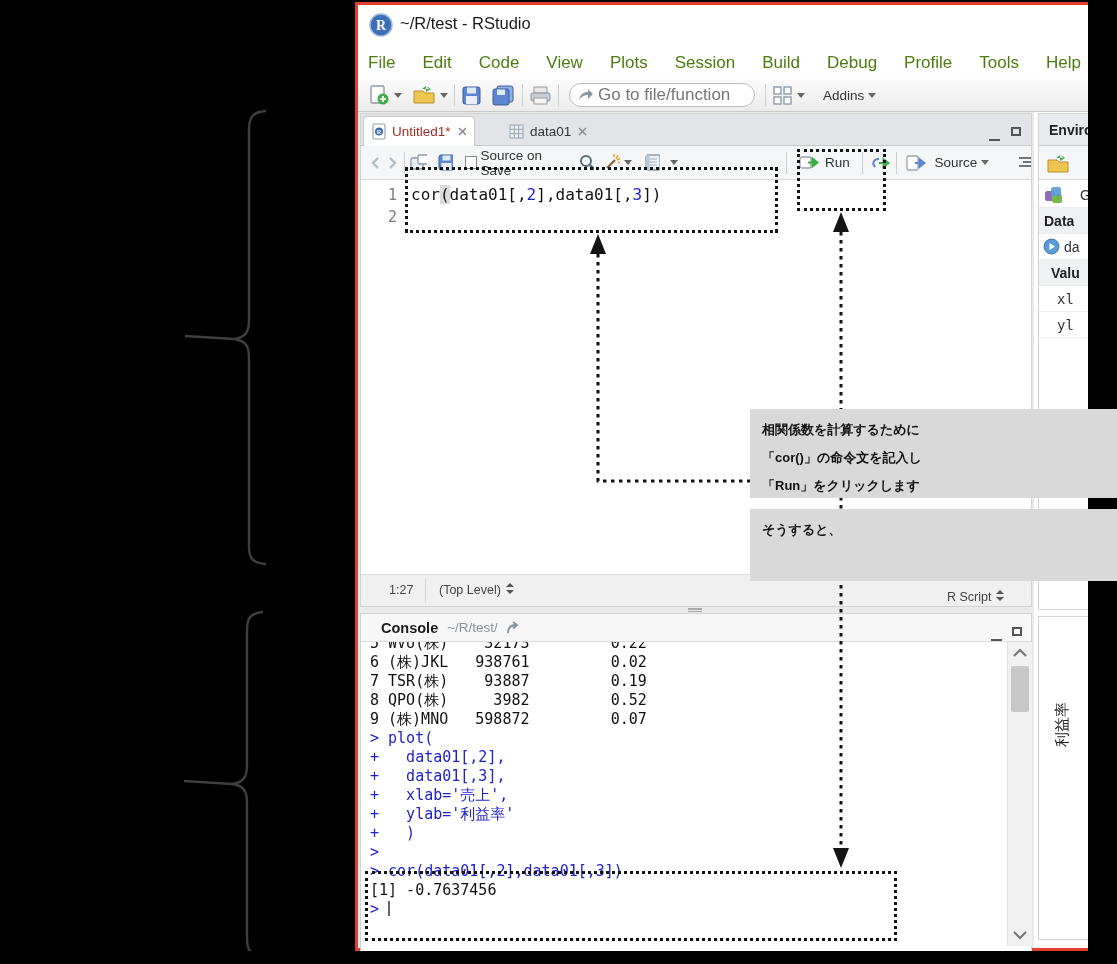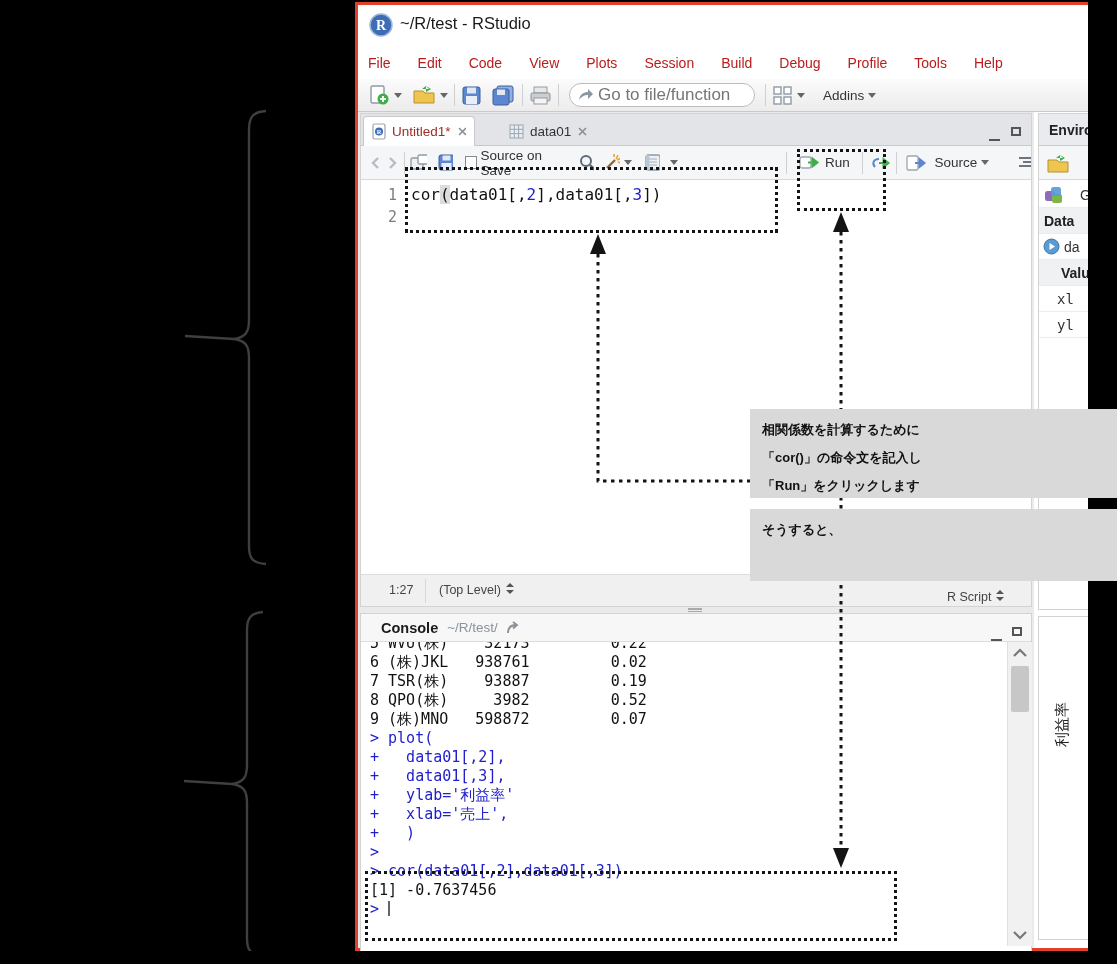--- a/index.html
+++ b/index.html
@@ -5,21 +5,21 @@
   * { margin:0; padding:0; box-sizing:border-box; }
   html,body { width:1117px; height:964px; background:#000; font-family:"Liberation Sans", sans-serif; }
   #stage { position:relative; width:1117px; height:964px; background:#000; overflow:hidden; }
   .abs { position:absolute; }
 
   
   #rs-window { left:355px; top:2px; width:762px; height:949px; background:#fff;
     border-left:3px solid #e2402f; border-top:3px solid #e2402f; border-bottom:3px solid #e2402f; }
   #titlebar { left:0; top:0; width:100%; height:41px; background:#fff; }
   #menubar  { left:0; top:41px; width:100%; height:33px; background:#fff; display:flex; align-items:center; gap:27px; padding-left:10px; }
-  .menu-item { font-size:14px; color:#b91c1c; }
+  .menu-item { font-size:17px; color:#4d7c0f; }
   #main-toolbar { left:0; top:74px; width:100%; height:33px; background:linear-gradient(#fbfbfb,#ececec); border-bottom:1px solid #c9c9c9; display:flex; align-items:center; }
   .tsep { width:1px; height:22px; background:#d0d0d0; margin:0 6px; }
   .caret { width:0; height:0; border-left:4px solid transparent; border-right:4px solid transparent; border-top:5px solid #666; display:inline-block; margin-left:4px; }
   #goto-box { width:186px; height:24px; border:1px solid #bdbdbd; border-radius:12px; background:#fff; display:flex; align-items:center; padding:0 8px; margin:0 4px; }
   #goto-box input { border:none; outline:none; width:140px; font-size:17px; color:#9a9a9a; background:transparent; font-family:Liberation Sans, sans-serif; }
   .tb-label { font-size:13.5px; color:#333; }
 
   
   #left-col { left:0; top:107px; width:676px; height:836px; background:#eaeaea; }
   .pane { background:#fff; border:1px solid #d3d3d3; }
@@ -275,22 +275,22 @@
         </div>
         <div class="abs" id="console-out">
           <div class="cline" style="margin-top:-8px">5 WVU(株)    32173         0.22</div>
           <div class="cline">6 (株)JKL   938761         0.02</div>
           <div class="cline">7 TSR(株)    93887         0.19</div>
           <div class="cline">8 QPO(株)     3982         0.52</div>
           <div class="cline">9 (株)MNO   598872         0.07</div>
           <div class="cline c-in">&gt; plot(</div>
           <div class="cline c-in">+   data01[,2],</div>
           <div class="cline c-in">+   data01[,3],</div>
+          <div class="cline c-in">+   xlab='売上',</div>
           <div class="cline c-in">+   ylab='利益率'</div>
-          <div class="cline c-in">+   xlab='売上',</div>
           <div class="cline c-in">+   )</div>
           <div class="cline c-in">&gt; </div>
           <div class="cline c-in">&gt; cor(data01[,2],data01[,3])</div>
           <div class="cline">[1] -0.7637456</div>
           <div class="cline c-in"><span>&gt; </span><span class="cursor"></span></div>
         </div>
         <div class="abs" id="cscroll">
           <svg class="abs" style="left:5px;top:6px" width="14" height="10">
               <path d="M1 8 L7 2 L13 8" fill="none" stroke="#777" stroke-width="2.2"></path>
             </svg>
@@ -324,21 +324,21 @@
         <span class="env-bold" style="margin-left:5px">Data</span>
       </div>
       <div class="env-row" style="top:120px">
         <svg width="17" height="17" style="margin-left:4px">
           <circle cx="8.5" cy="8.5" r="7.5" fill="#5b9bd5" stroke="#3c76ad"></circle>
           <path d="M6.5 5 L12 8.5 L6.5 12 z" fill="#fff"></path>
         </svg>
         <span style="font-size:14px;color:#333;margin-left:4px">da</span>
       </div>
       <div class="env-row" style="top:146px;background:#f0f1f3">
-        <span class="env-bold" style="margin-left:22px">Valu</span>
+        <span class="env-bold" style="margin-left:12px">Valu</span>
       </div>
       <div class="env-row" style="top:172px">
         <span class="env-mono" style="margin-left:18px">xl</span>
       </div>
       <div class="env-row" style="top:198px">
         <span class="env-mono" style="margin-left:18px">yl</span>
       </div>
     </div>
 
     <div class="abs" id="plots-sliver">

